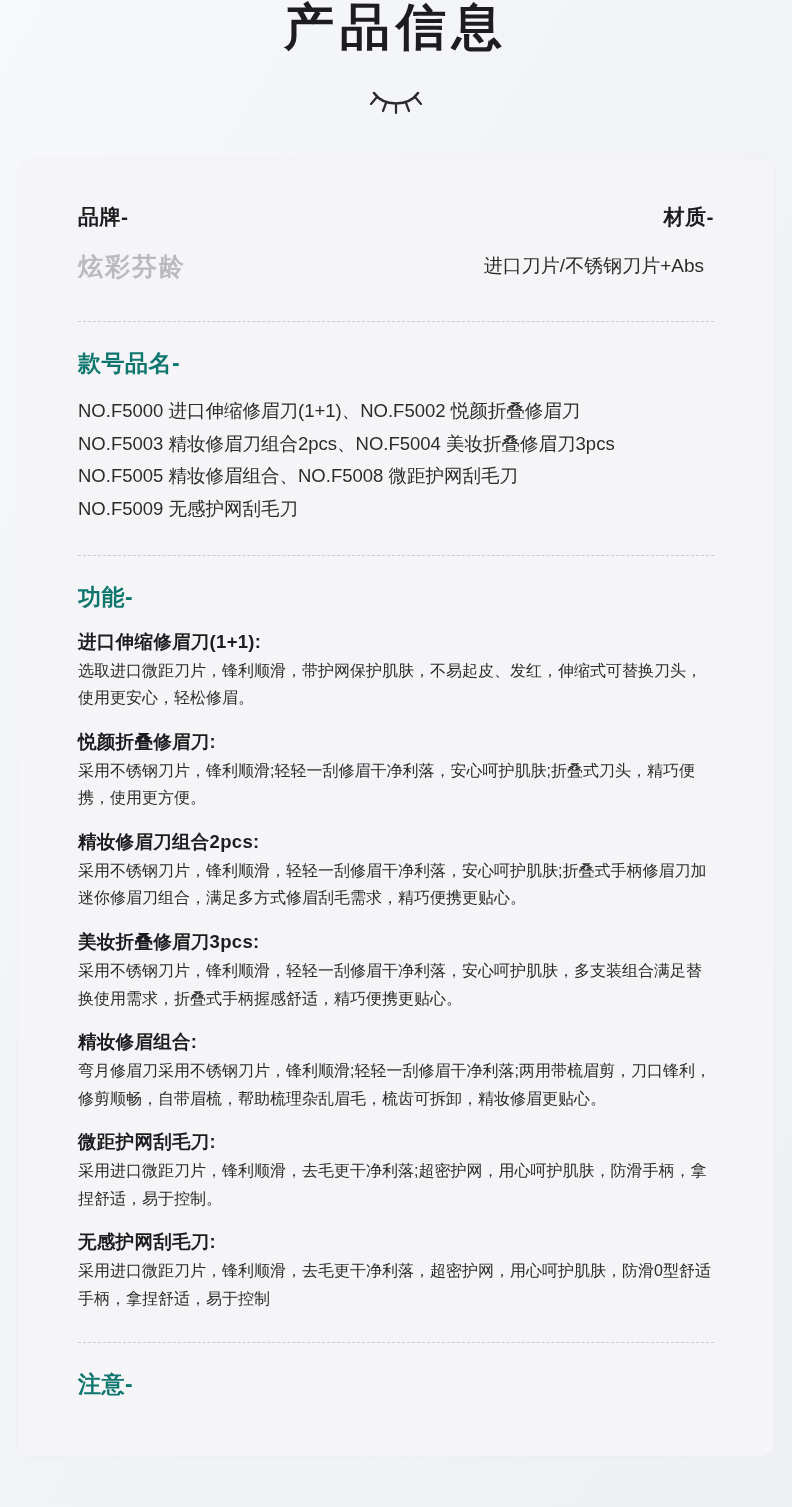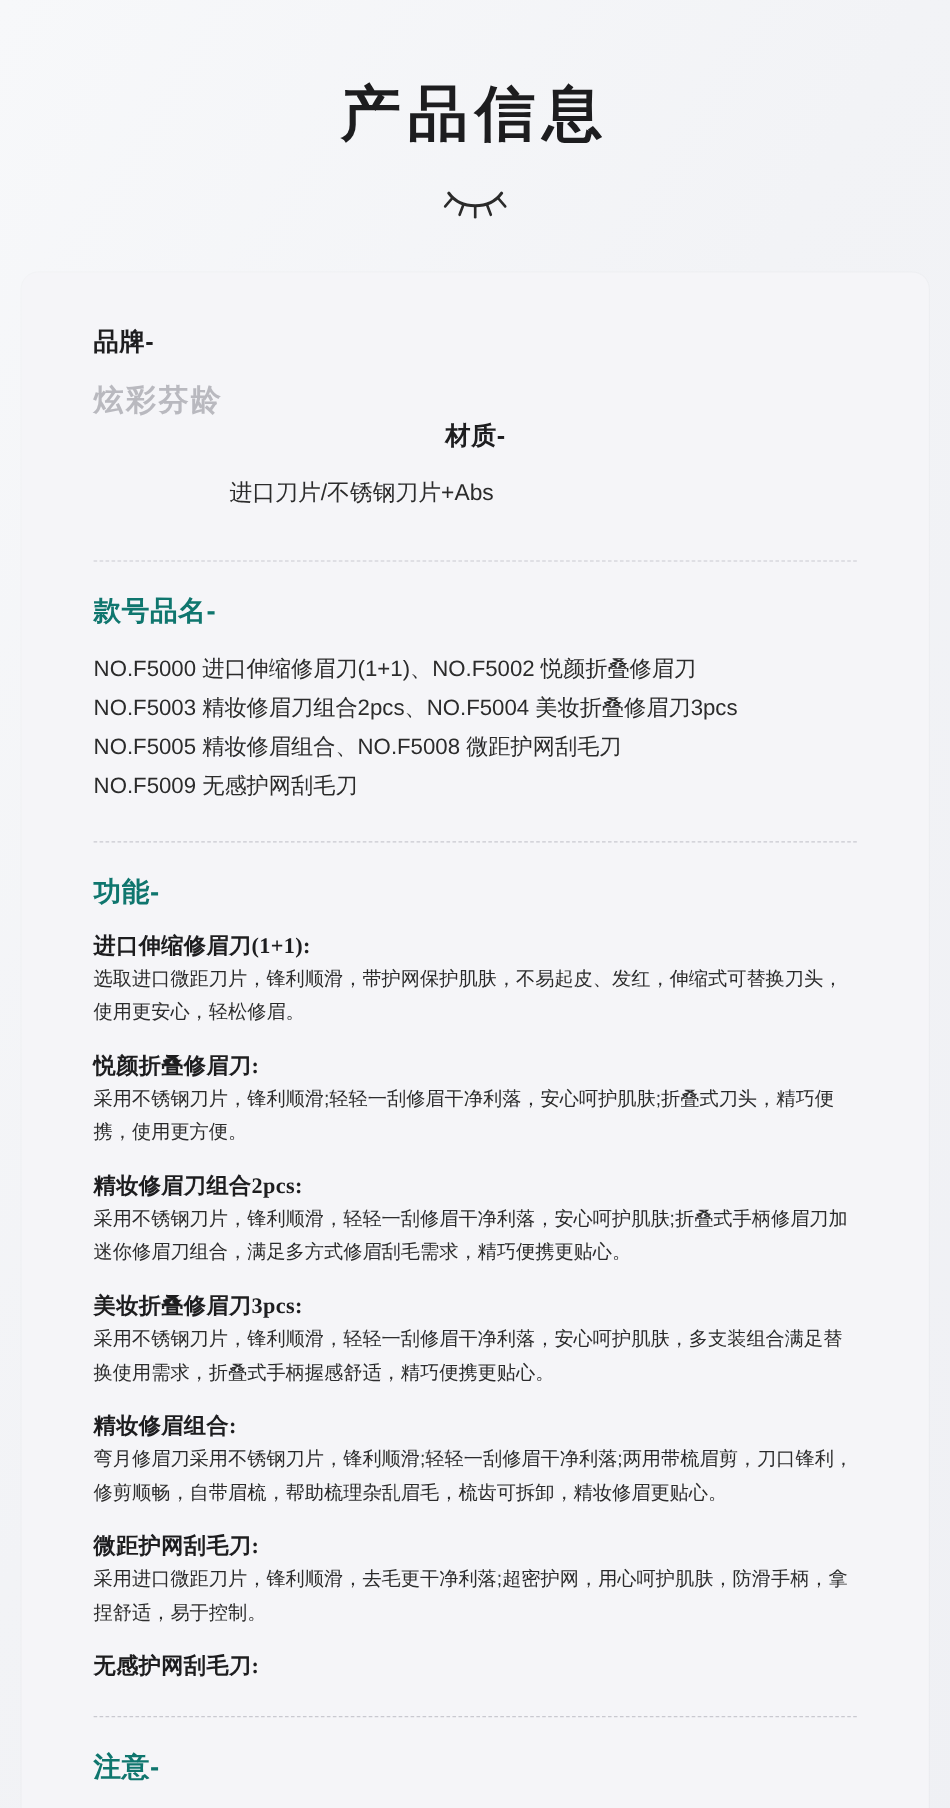--- a/index.html
+++ b/index.html
@@ -15,21 +15,20 @@
     -webkit-font-smoothing: antialiased;
   }
   .page {
     width: 792px;
     min-height: 1507px;
     box-sizing: border-box;
     padding: 0 0 40px 0;
     position: relative;
   }
   .title-wrap {
-    padding-top: 68px;
     text-align: center;
   }
   .main-title {
     font-size: 50px;
     font-weight: bold;
     letter-spacing: 6px;
     color: #1d1d1f;
     line-height: 1.1;
     margin: 0;
   }
@@ -43,21 +42,20 @@
     margin: 44px 18px 0 18px;
     background: #f5f5f8;
     border-radius: 14px;
     box-sizing: border-box;
     padding: 44px 60px 40px 60px;
     box-shadow: 0 0 0 1px rgba(0,0,0,0.015);
   }
   .row-top {
     display: flex;
     align-items: flex-start;
-    flex-direction: column;
   }
   .col-left {
     width: 46%;
   }
   .col-right {
     width: 54%;
     text-align: right;
   }
   .field-label {
     font-size: 21px;
@@ -104,21 +102,20 @@
   }
   .func-item {
     margin-bottom: 17px;
   }
   .func-name {
     font-size: 18.5px;
     font-weight: bold;
     color: #1d1d1f;
     margin: 0 0 3px 0;
     letter-spacing: 0.3px;
-    font-family: Liberation Serif, serif;
   }
   .func-desc {
     font-size: 16px;
     line-height: 1.72;
     color: #2b2b2b;
     margin: 0;
   }
 </style>
 </head>
 <body>
@@ -195,20 +192,21 @@
           <p class="func-desc">弯月修眉刀采用不锈钢刀片，锋利顺滑;轻轻一刮修眉干净利落;两用带梳眉剪，刀口锋利，修剪顺畅，自带眉梳，帮助梳理杂乱眉毛，梳齿可拆卸，精妆修眉更贴心。</p>
         </div>
 
         <div class="func-item">
           <p class="func-name">微距护网刮毛刀:</p>
           <p class="func-desc">采用进口微距刀片，锋利顺滑，去毛更干净利落;超密护网，用心呵护肌肤，防滑手柄，拿捏舒适，易于控制。</p>
         </div>
 
         <div class="func-item">
           <p class="func-name">无感护网刮毛刀:</p>
+          <p class="func-desc">采用进口微距刀片，锋利顺滑，去毛更干净利落，超密护网，用心呵护肌肤，防滑0型舒适手柄，拿捏舒适，易于控制</p>
         </div>
 
       </div>
     </div>
 
     <div class="divider"></div>
 
     <div>
       <p class="block-label">注意-</p>
 

